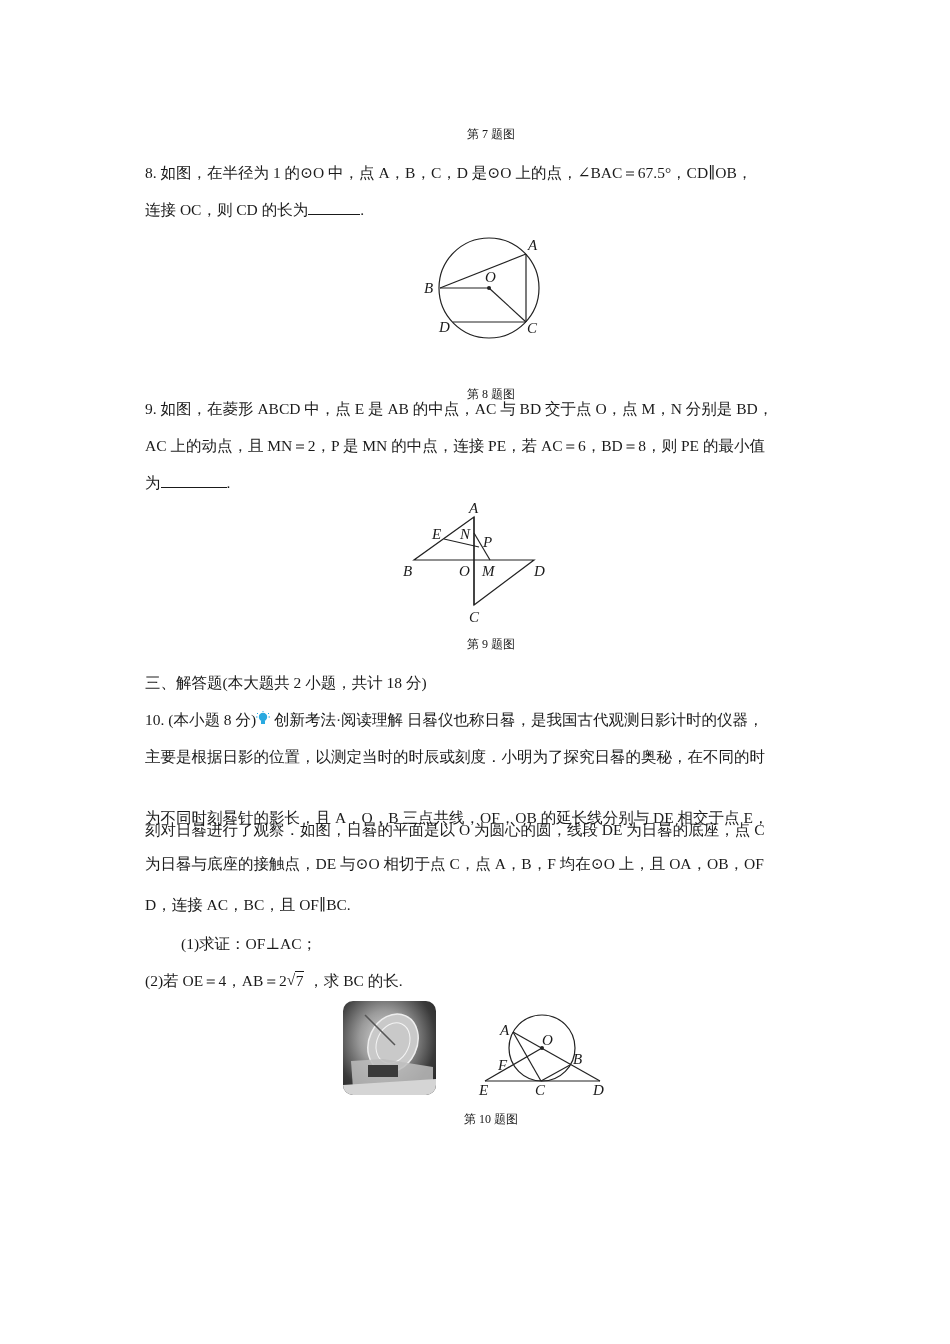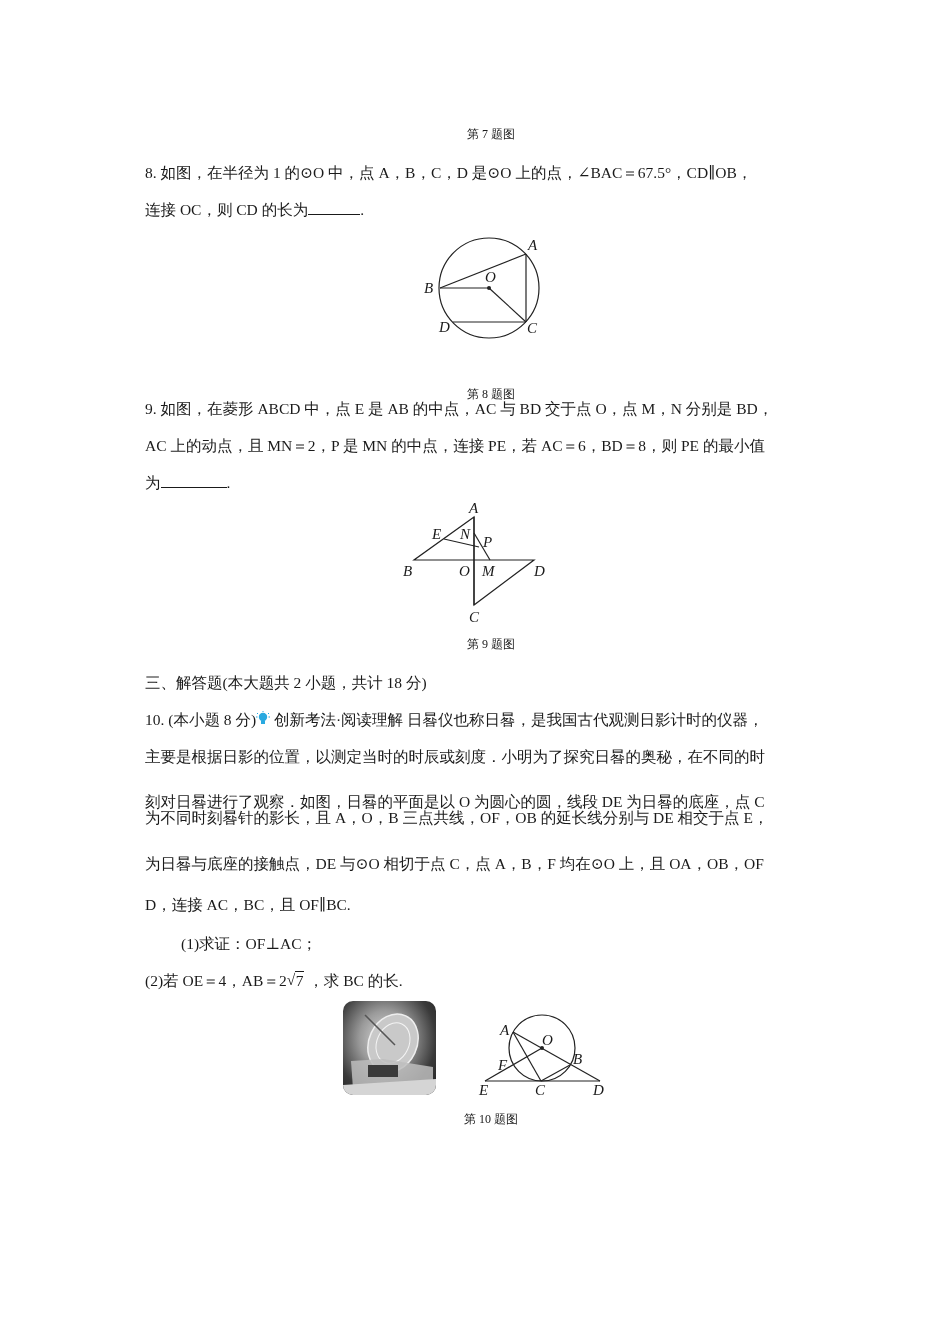--- a/index.html
+++ b/index.html
@@ -80,21 +80,21 @@
         <circle cx="7" cy="6" r="4.2" fill="#29a9e0"></circle>
         <rect x="5" y="10" width="4" height="3" fill="#29a9e0"></rect>
         <line x1="7" y1="0" x2="7" y2="1" stroke="#29a9e0"></line>
         <line x1="1" y1="2" x2="2" y2="3" stroke="#29a9e0"></line>
         <line x1="13" y1="2" x2="12" y2="3" stroke="#29a9e0"></line>
         <line x1="0" y1="6" x2="1.5" y2="6" stroke="#29a9e0"></line>
         <line x1="14" y1="6" x2="12.5" y2="6" stroke="#29a9e0"></line>
       </svg></span><span> 创新考法·阅读理解  日晷仪也称日晷，是我国古代观测日影计时的仪器，</span>
 </div>
 <div class="line" style="top:747px;text-align:right;">主要是根据日影的位置，以测定当时的时辰或刻度．小明为了探究日晷的奥秘，在不同的时</div>
-<div class="line" style="top:792px;">刻对日晷进行了观察．如图，日晷的平面是以 O 为圆心的圆，线段 DE 为日晷的底座，点 C</div>
+<div class="line" style="top:820px;">刻对日晷进行了观察．如图，日晷的平面是以 O 为圆心的圆，线段 DE 为日晷的底座，点 C</div>
 <div class="line" style="top:854px;">为日晷与底座的接触点，DE 与⊙O 相切于点 C，点 A，B，F 均在⊙O 上，且 OA，OB，OF</div>
 <div class="line" style="top:808px;">为不同时刻晷针的影长，且 A，O，B 三点共线，OF，OB 的延长线分别与 DE 相交于点 E，</div>
 <div class="line" style="top:895px;">D，连接 AC，BC，且 OF∥BC.</div>
 <div class="line" style="top:934px;margin-left:36px;">(1)求证：OF⊥AC；</div>
 <div class="line" style="top:971px;">
   <span>(2)若 OE＝4，AB＝2</span><span class="sqrt"><span style="position:absolute;left:0;top:-1px;">√</span><span class="rad">7</span></span><span> ，求 BC 的长.</span>
 </div>
 
 <div class="photo">
   <svg width="93" height="94" viewBox="0 0 93 94">

